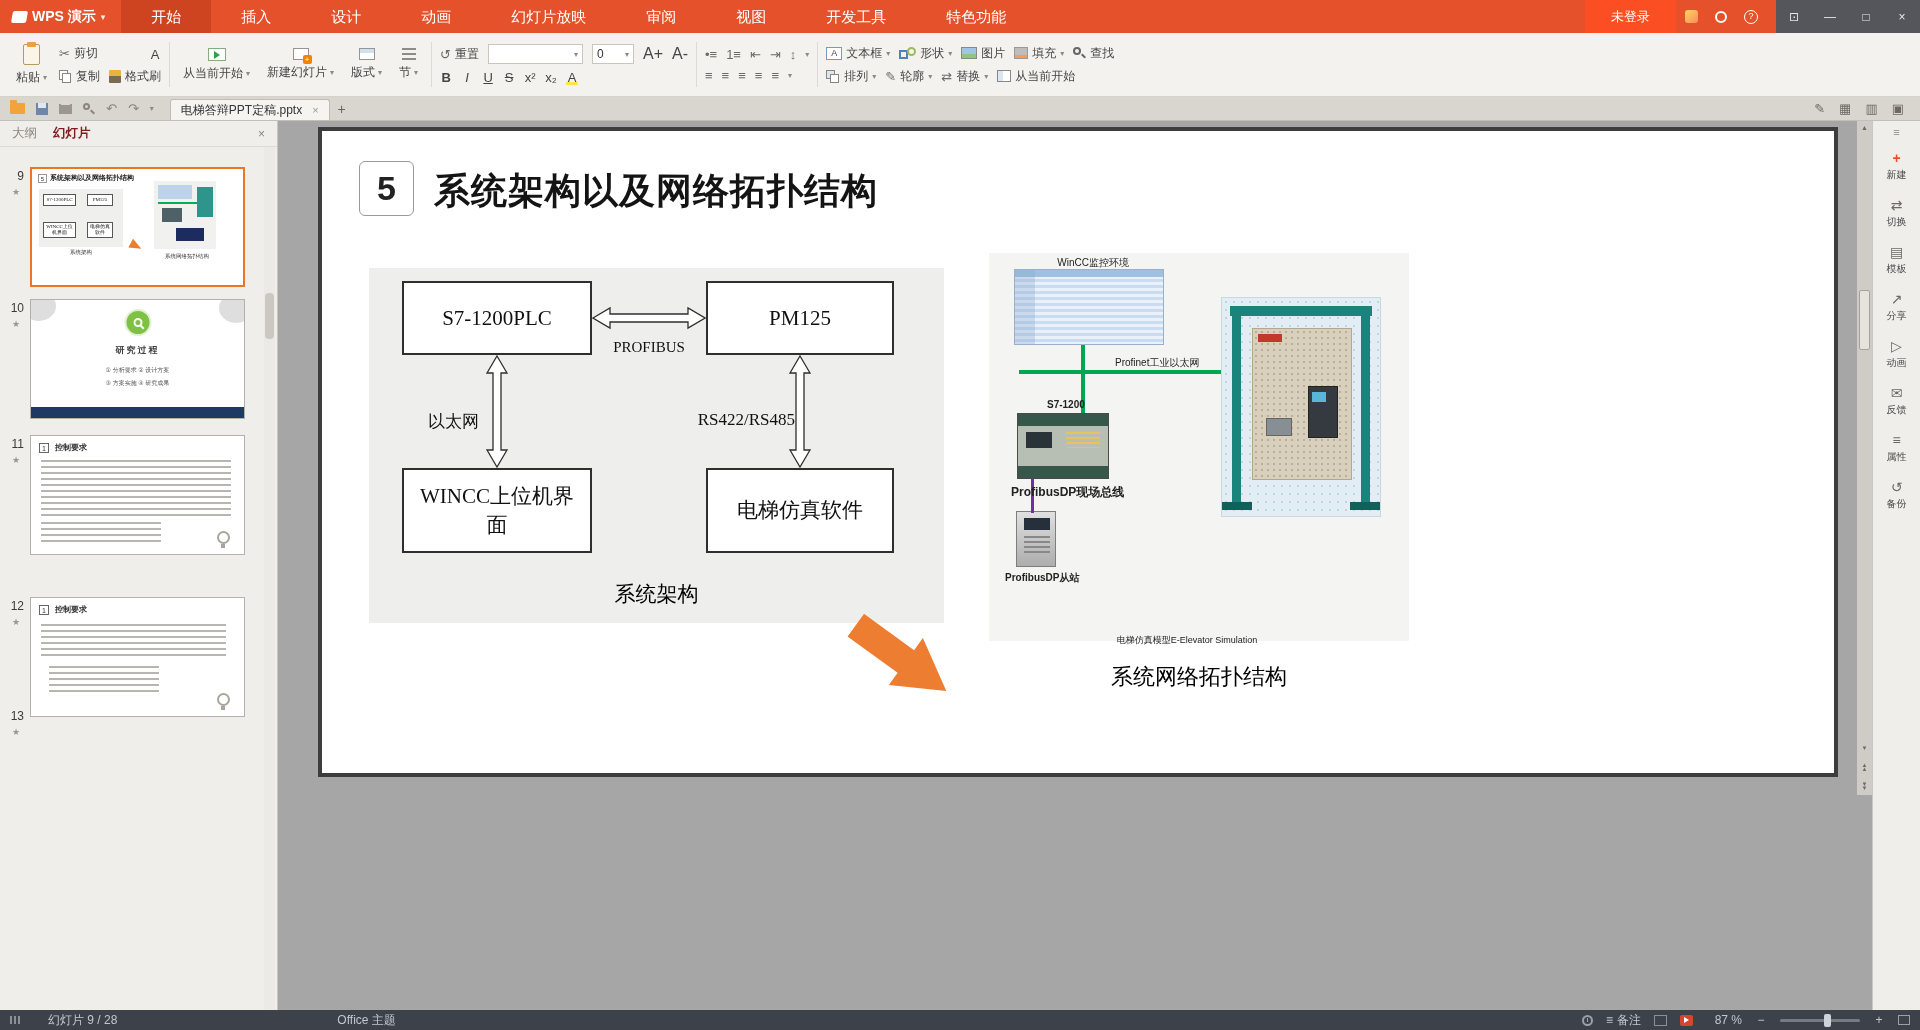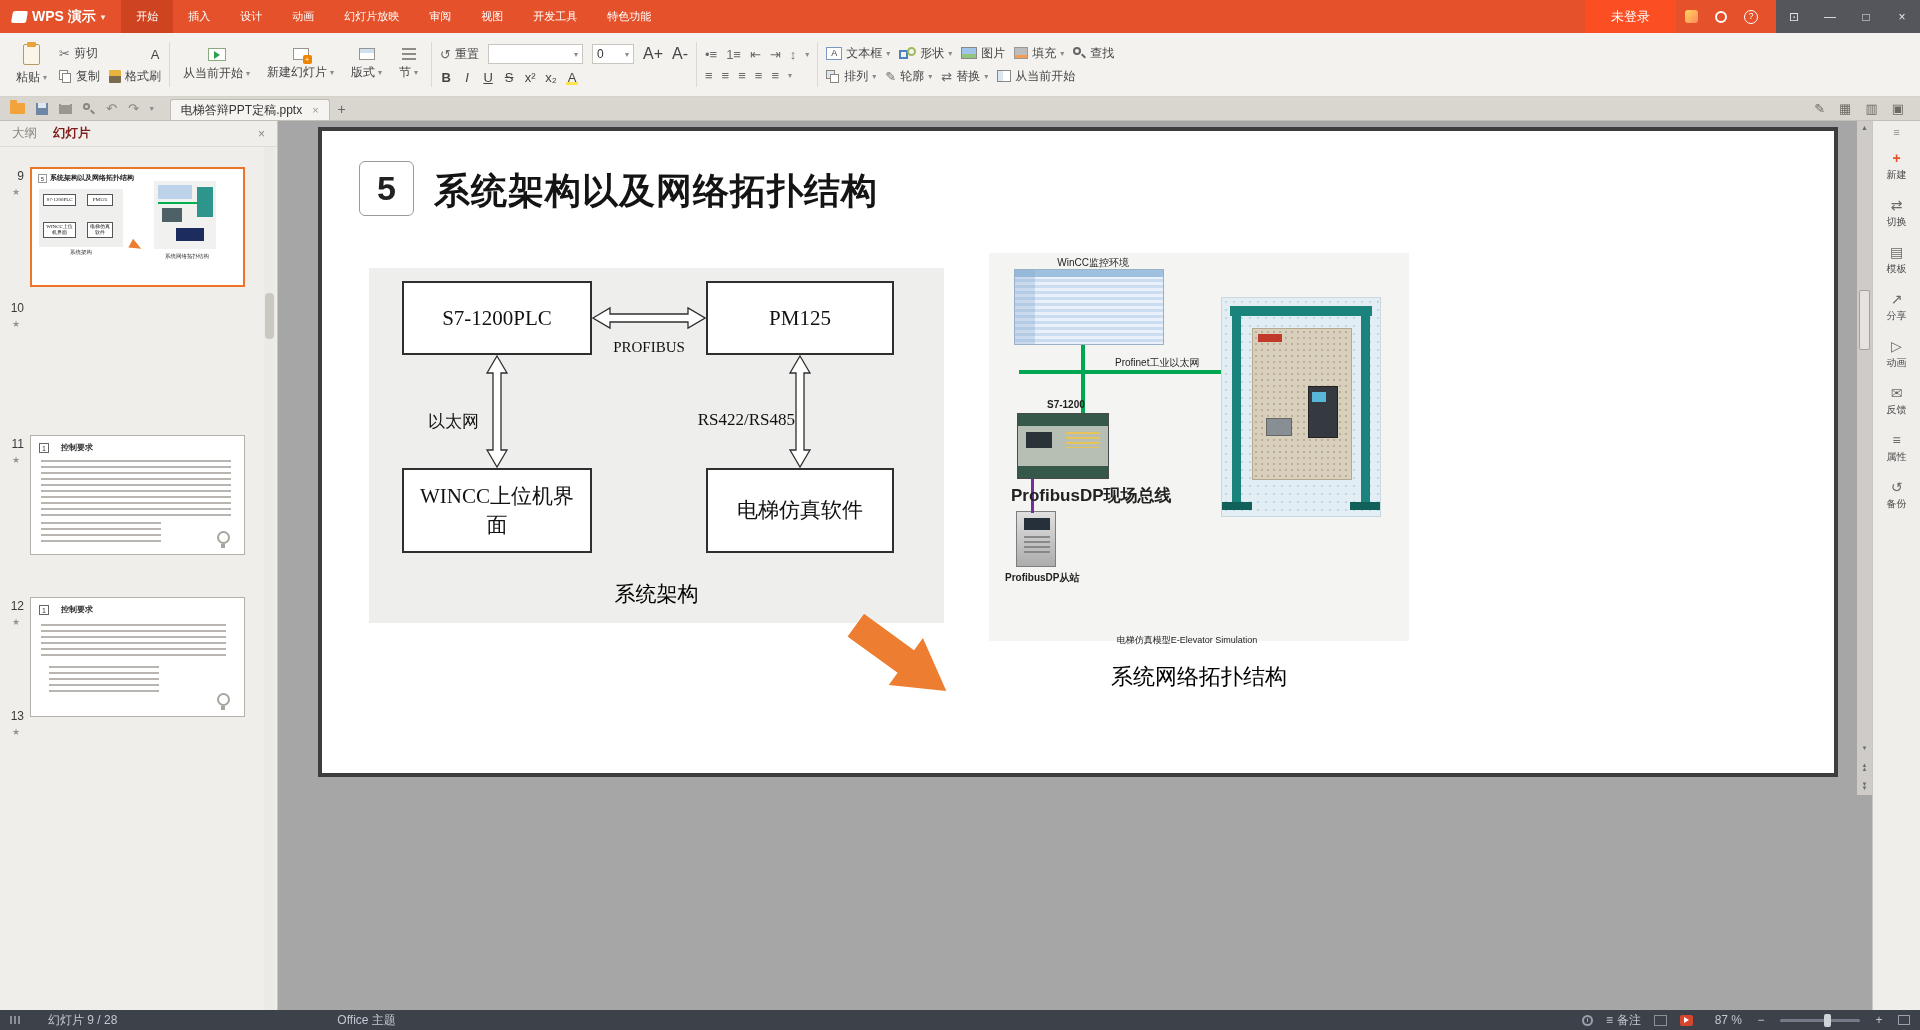--- a/index.html
+++ b/index.html
@@ -6,21 +6,21 @@
 html,body{width:1920px;height:1030px;overflow:hidden}
 body{font-family:"Liberation Sans","DejaVu Sans",sans-serif;background:#a6a6a6;color:#333}
 .app{position:relative;width:1920px;height:1030px;overflow:hidden;background:#a6a6a6}
 
 
 .titlebar{position:absolute;top:0;left:0;right:0;height:33px;background:#e4512a;display:flex;align-items:stretch;color:#fff}
 .tb-logo{display:flex;align-items:center;gap:5px;padding:0 12px;font-size:14px;font-weight:bold}
 .flag{width:15px;height:12px;background:#fff;border-radius:2px;transform:skewX(-10deg)}
 .caret{font-size:9px;opacity:.9}
 .menu{display:flex;margin-left:4px}
-.mtab{padding:0 15px;line-height:33px;font-size:11px;white-space:nowrap}
+.mtab{padding:0 30px;line-height:33px;font-size:15px;white-space:nowrap}
 .mtab.active{background:#cf4420}
 .tb-right{margin-left:auto;display:flex;align-items:stretch}
 .login{display:flex;align-items:center;padding:0 26px;background:#fb4f23;font-size:13px}
 .tb-ic{width:30px;display:flex;align-items:center;justify-content:center}
 .ic-skin{width:13px;height:13px;border-radius:3px;background:linear-gradient(135deg,#ffd65c,#ff8a5c)}
 .ic-bot{width:12px;height:12px;border:2px solid #fff;border-radius:50%}
 .ic-help{width:14px;height:14px;border:1.5px solid #fff;border-radius:50%;font-size:9px;line-height:11px;text-align:center}
 .winctl{display:flex;background:#55555c;margin-left:10px}
 .winbtn{width:36px;display:flex;align-items:center;justify-content:center;font-size:12px;color:#e6e6ea}
 
@@ -123,21 +123,21 @@
 .marrow{position:absolute;left:98px;top:72px;width:0;height:0;border-left:12px solid #ed7d31;border-top:5px solid transparent;border-bottom:5px solid transparent;transform:rotate(28deg)}
 .blob{position:absolute;width:34px;height:30px;border-radius:50%;background:#dedede}
 .blobL{left:-9px;top:-9px}.blobR{right:-9px;top:-7px}
 .ring{position:absolute;left:50%;top:9px;transform:translateX(-50%);width:27px;height:27px;border-radius:50%;background:#7ec143;border:2px solid #e2efd5;display:flex;align-items:center;justify-content:center}
 .mag{width:9px;height:9px;border:2px solid #fff;border-radius:50%;position:relative}
 .mag i{position:absolute;right:-4px;bottom:-3px;width:5px;height:2px;background:#fff;transform:rotate(45deg)}
 .t10t{position:absolute;top:44px;width:100%;text-align:center;font-size:9px;letter-spacing:2px;color:#3f3f3f;font-weight:bold}
 .t10l{position:absolute;width:100%;text-align:center;font-size:6px;color:#555}
 .ln1{top:66px}.ln2{top:79px}
 .band{position:absolute;left:0;right:0;bottom:0;height:11px;background:#1e3a63}
-.th-head{position:absolute;left:8px;top:6px;display:flex;align-items:center;gap:12px}
+.th-head{position:absolute;left:8px;top:6px;display:flex;align-items:center;gap:6px}
 .th-n{min-width:10px;height:10px;border:1px solid #666;font-size:7px;line-height:9px;text-align:center;color:#333;padding:0 1px}
 .th-t{font-size:8px;font-weight:bold;color:#333;white-space:nowrap}
 .tlines{position:absolute;background:repeating-linear-gradient(180deg,#b9b6b1 0 2px,transparent 2px 6px)}
 .t11a{left:10px;top:24px;width:190px;height:56px}
 .t11b{left:10px;top:86px;width:120px;height:22px}
 .t12a{left:10px;top:26px;width:185px;height:34px}
 .t12b{left:18px;top:68px;width:110px;height:28px}
 .t13a{left:8px;top:24px;width:85px;height:82px}
 .bulb{position:absolute;right:14px;bottom:10px;width:13px;height:13px;border:2px solid #a9a59e;border-radius:50%}
 .bulb i{position:absolute;left:2px;bottom:-6px;width:4px;height:4px;background:#a9a59e}
@@ -195,21 +195,21 @@
 .gl-v1{position:absolute;left:92px;top:92px;width:4px;height:25px;background:#00a651}
 .gl-v2{position:absolute;left:92px;top:121px;width:4px;height:39px;background:#00a651}
 .profinet-lbl{left:126px;top:103px}
 .plc-lbl{left:58px;top:146px;font-weight:bold}
 .plc{position:absolute;left:28px;top:160px;width:92px;height:66px;background:#b7beb3;border:1px solid #4a4a4a}
 .plc i{position:absolute}
 .plc .t{left:0;top:0;width:100%;height:12px;background:#35584a}
 .plc .b{left:0;bottom:0;width:100%;height:12px;background:#35584a}
 .plc .scr{left:8px;top:18px;width:26px;height:16px;background:#2a3438}
 .plc .led{right:8px;top:18px;width:34px;height:16px;background:repeating-linear-gradient(180deg,#e8c25a 0 2px,transparent 2px 5px)}
-.fieldbus-lbl{left:22px;top:231px;font-size:17px;font-weight:bold}
+.fieldbus-lbl{left:22px;top:231px;font-size:12px;font-weight:bold}
 .pl-v{position:absolute;left:42px;top:226px;width:3px;height:34px;background:#7030a0;z-index:1}
 .slave{position:absolute;left:27px;top:258px;width:40px;height:56px;background:linear-gradient(180deg,#e0e0e0,#adadad);border:1px solid #7e7e7e}
 .slave i{position:absolute}
 .slave .scr{left:7px;top:6px;width:26px;height:12px;background:#26303a}
 .slave .dt{left:7px;top:24px;width:26px;height:20px;background:repeating-linear-gradient(180deg,#888 0 2px,transparent 2px 5px)}
 .slave-lbl{left:16px;top:318px;font-weight:bold}
 .sim{position:absolute;left:112px;top:292px;width:172px;height:86px;border:1px solid #9a9a9a;background:#fff}
 .sim-head{height:14px;display:flex;align-items:center;gap:4px;padding:0 4px;background:#efefef;font-size:9px;white-space:nowrap}
 .sim-head .cn{font-weight:bold;color:#111}
 .sim-head .en{color:#d42a1e}
@@ -553,20 +553,33 @@
               <i class="mtD"></i>
             </div>
           <span class="marrow"></span>
           <div class="mcap2">系统网络拓扑结构</div>
         </div>
       </div>
 
       <div class="trow r10">
         <span class="tnum">10</span>
         <span class="tstar">★</span>
+        <div class="tbox">
+          <span class="blob blobL"></span>
+          <span class="blob blobR"></span>
+          <span class="ring">
+              <span class="mag">
+                <i></i>
+              </span>
+            </span>
+          <div class="t10t">研究过程</div>
+          <div class="t10l ln1">① 分析要求  ② 设计方案</div>
+          <div class="t10l ln2">③ 方案实施  ④ 研究成果</div>
+          <span class="band"></span>
+        </div>
       </div>
 
       <div class="trow r11">
         <span class="tnum">11</span>
         <span class="tstar">★</span>
         <div class="tbox">
           <div class="th-head">
               <span class="th-n">1</span>
               <span class="th-t">控制要求</span>
             </div>

